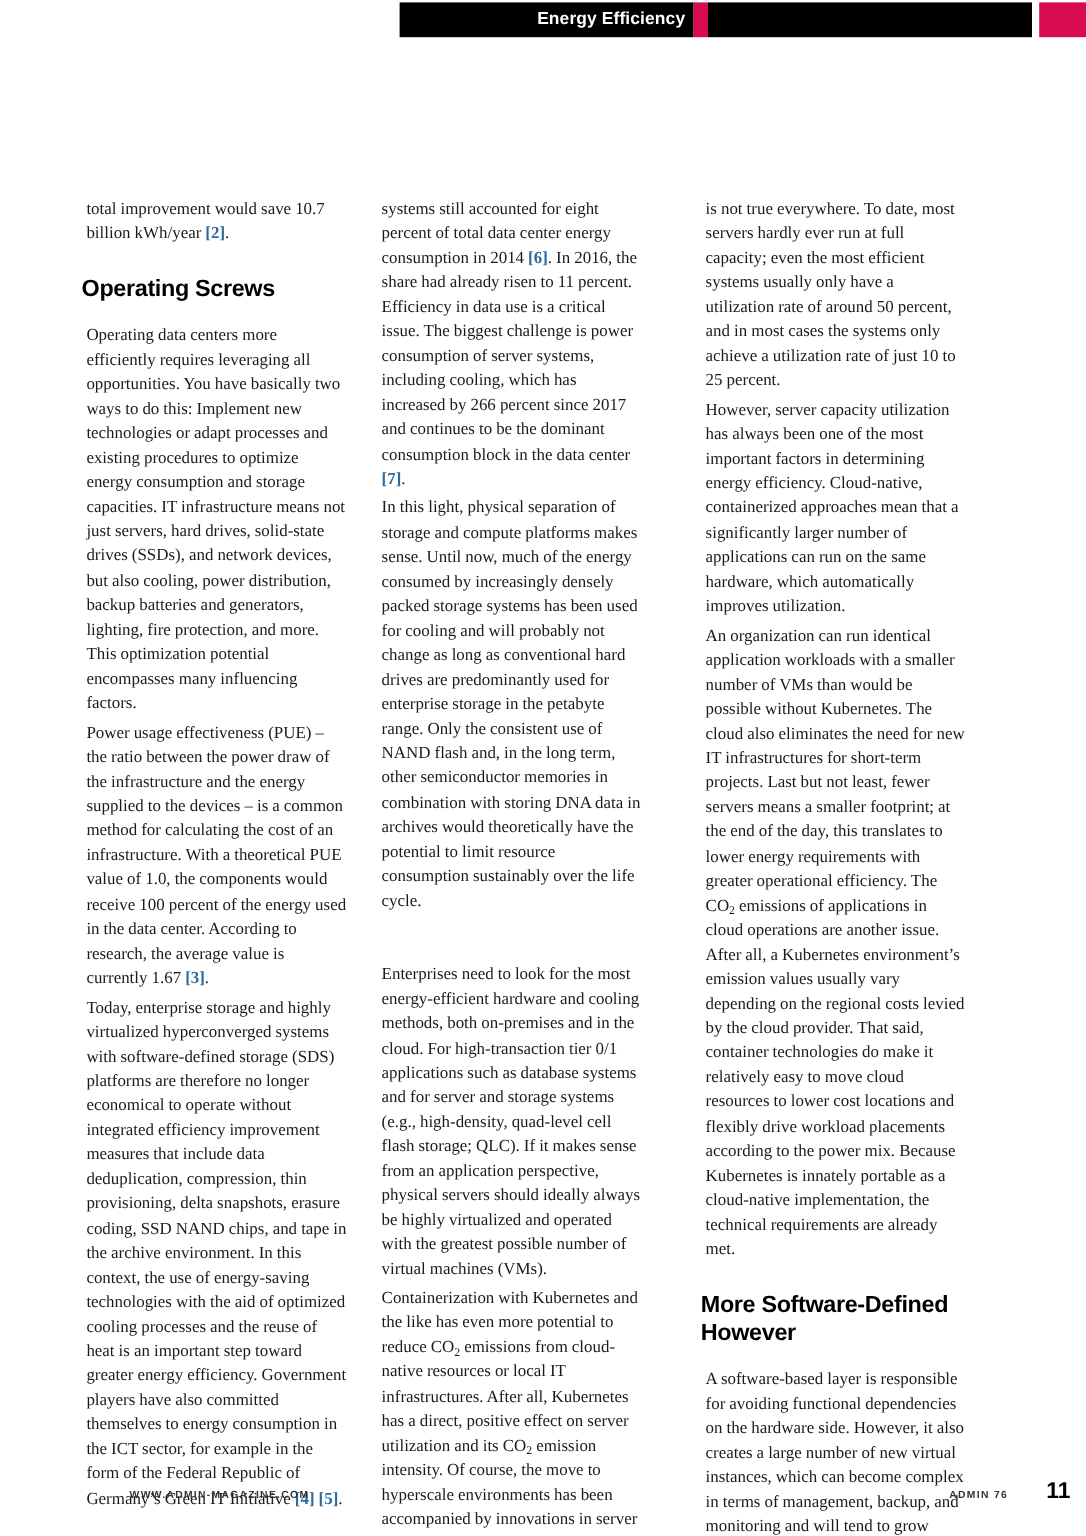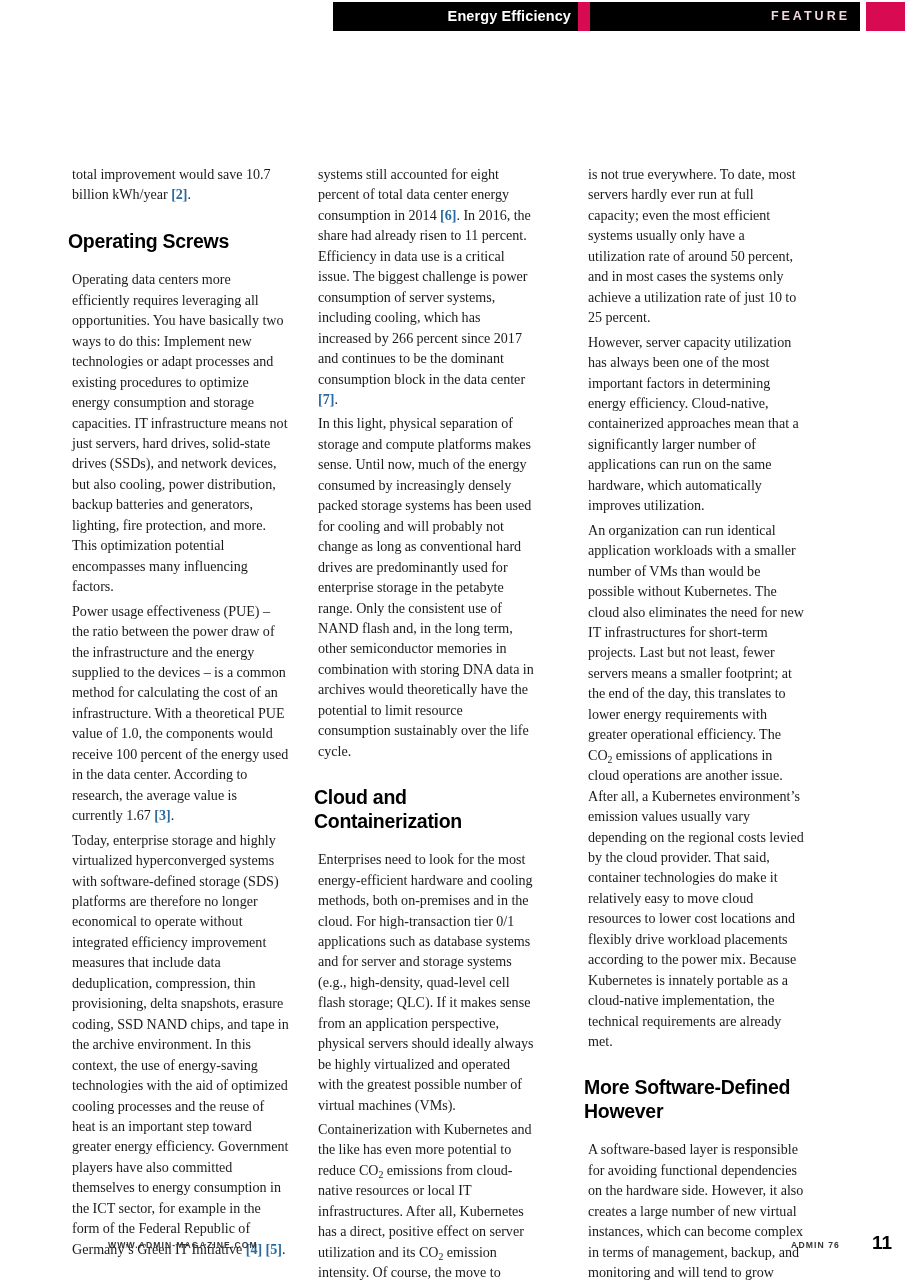--- a/index.html
+++ b/index.html
@@ -177,21 +177,20 @@
 </style>
 </head>
 <body>
 
 <div class="page-header">
   <div class="hdr-black-left"></div>
   <div class="hdr-pink-divider"></div>
   <div class="hdr-black-right"></div>
   <div class="hdr-pink-block"></div>
   <div class="hdr-topic">Energy Efficiency</div>
-  <div class="hdr-feature">FEATURE</div>
 </div>
 
 <div class="content">
 
   <div class="col col-1">
     <p class="body-text"><span>total improvement would save 10.7 billion kWh/year </span><span class="ref">[2]</span><span>.</span></p>
 
     <div class="sp-before-h2"></div>
     <h2 class="sect">Operating Screws</h2>
     <div class="sp-after-h2"></div>
@@ -208,21 +207,20 @@
 
     <p class="body-text">According to a study by the Lawrence Berkeley National Laboratory, storage</p>
   </div>
 
   <div class="col col-2">
     <p class="body-text"><span>systems still accounted for eight percent of total data center energy consumption in 2014 </span><span class="ref">[6]</span><span>. In 2016, the share had already risen to 11 percent. Efficiency in data use is a critical issue. The biggest challenge is power consumption of server systems, including cooling, which has increased by 266 percent since 2017 and continues to be the dominant consumption block in the data center </span><span class="ref">[7]</span><span>.</span></p>
 
     <p class="body-text">In this light, physical separation of storage and compute platforms makes sense. Until now, much of the energy consumed by increasingly densely packed storage systems has been used for cooling and will probably not change as long as conventional hard drives are predominantly used for enterprise storage in the petabyte range. Only the consistent use of NAND flash and, in the long term, other semiconductor memories in combination with storing DNA data in archives would theoretically have the potential to limit resource consumption sustainably over the life cycle.</p>
 
     <div class="sp-before-h2"></div>
-    <h2 class="sect">Cloud and Containerization</h2>
     <div class="sp-after-h2"></div>
 
     <p class="body-text">Enterprises need to look for the most energy-efficient hardware and cooling methods, both on-premises and in the cloud. For high-transaction tier 0/1 applications such as database systems and for server and storage systems (e.g., high-density, quad-level cell flash storage; QLC). If it makes sense from an application perspective, physical servers should ideally always be highly virtualized and operated with the greatest possible number of virtual machines (VMs).</p>
 
     <p class="body-text"><span>Containerization with Kubernetes and the like has even more potential to reduce CO</span><sub>2</sub><span> emissions from cloud-native resources or local IT infrastructures. After all, Kubernetes has a direct, positive effect on server utilization and its CO</span><sub>2</sub><span> emission intensity. Of course, the move to hyperscale environments has been accompanied by innovations in server utilization through consolidation and software management systems, such as hypervisors and container technologies, but this</span></p>
   </div>
 
   <div class="col col-3">
     <p class="body-text">is not true everywhere. To date, most servers hardly ever run at full capacity; even the most efficient systems usually only have a utilization rate of around 50 percent, and in most cases the systems only achieve a utilization rate of just 10 to 25 percent.</p>
 

